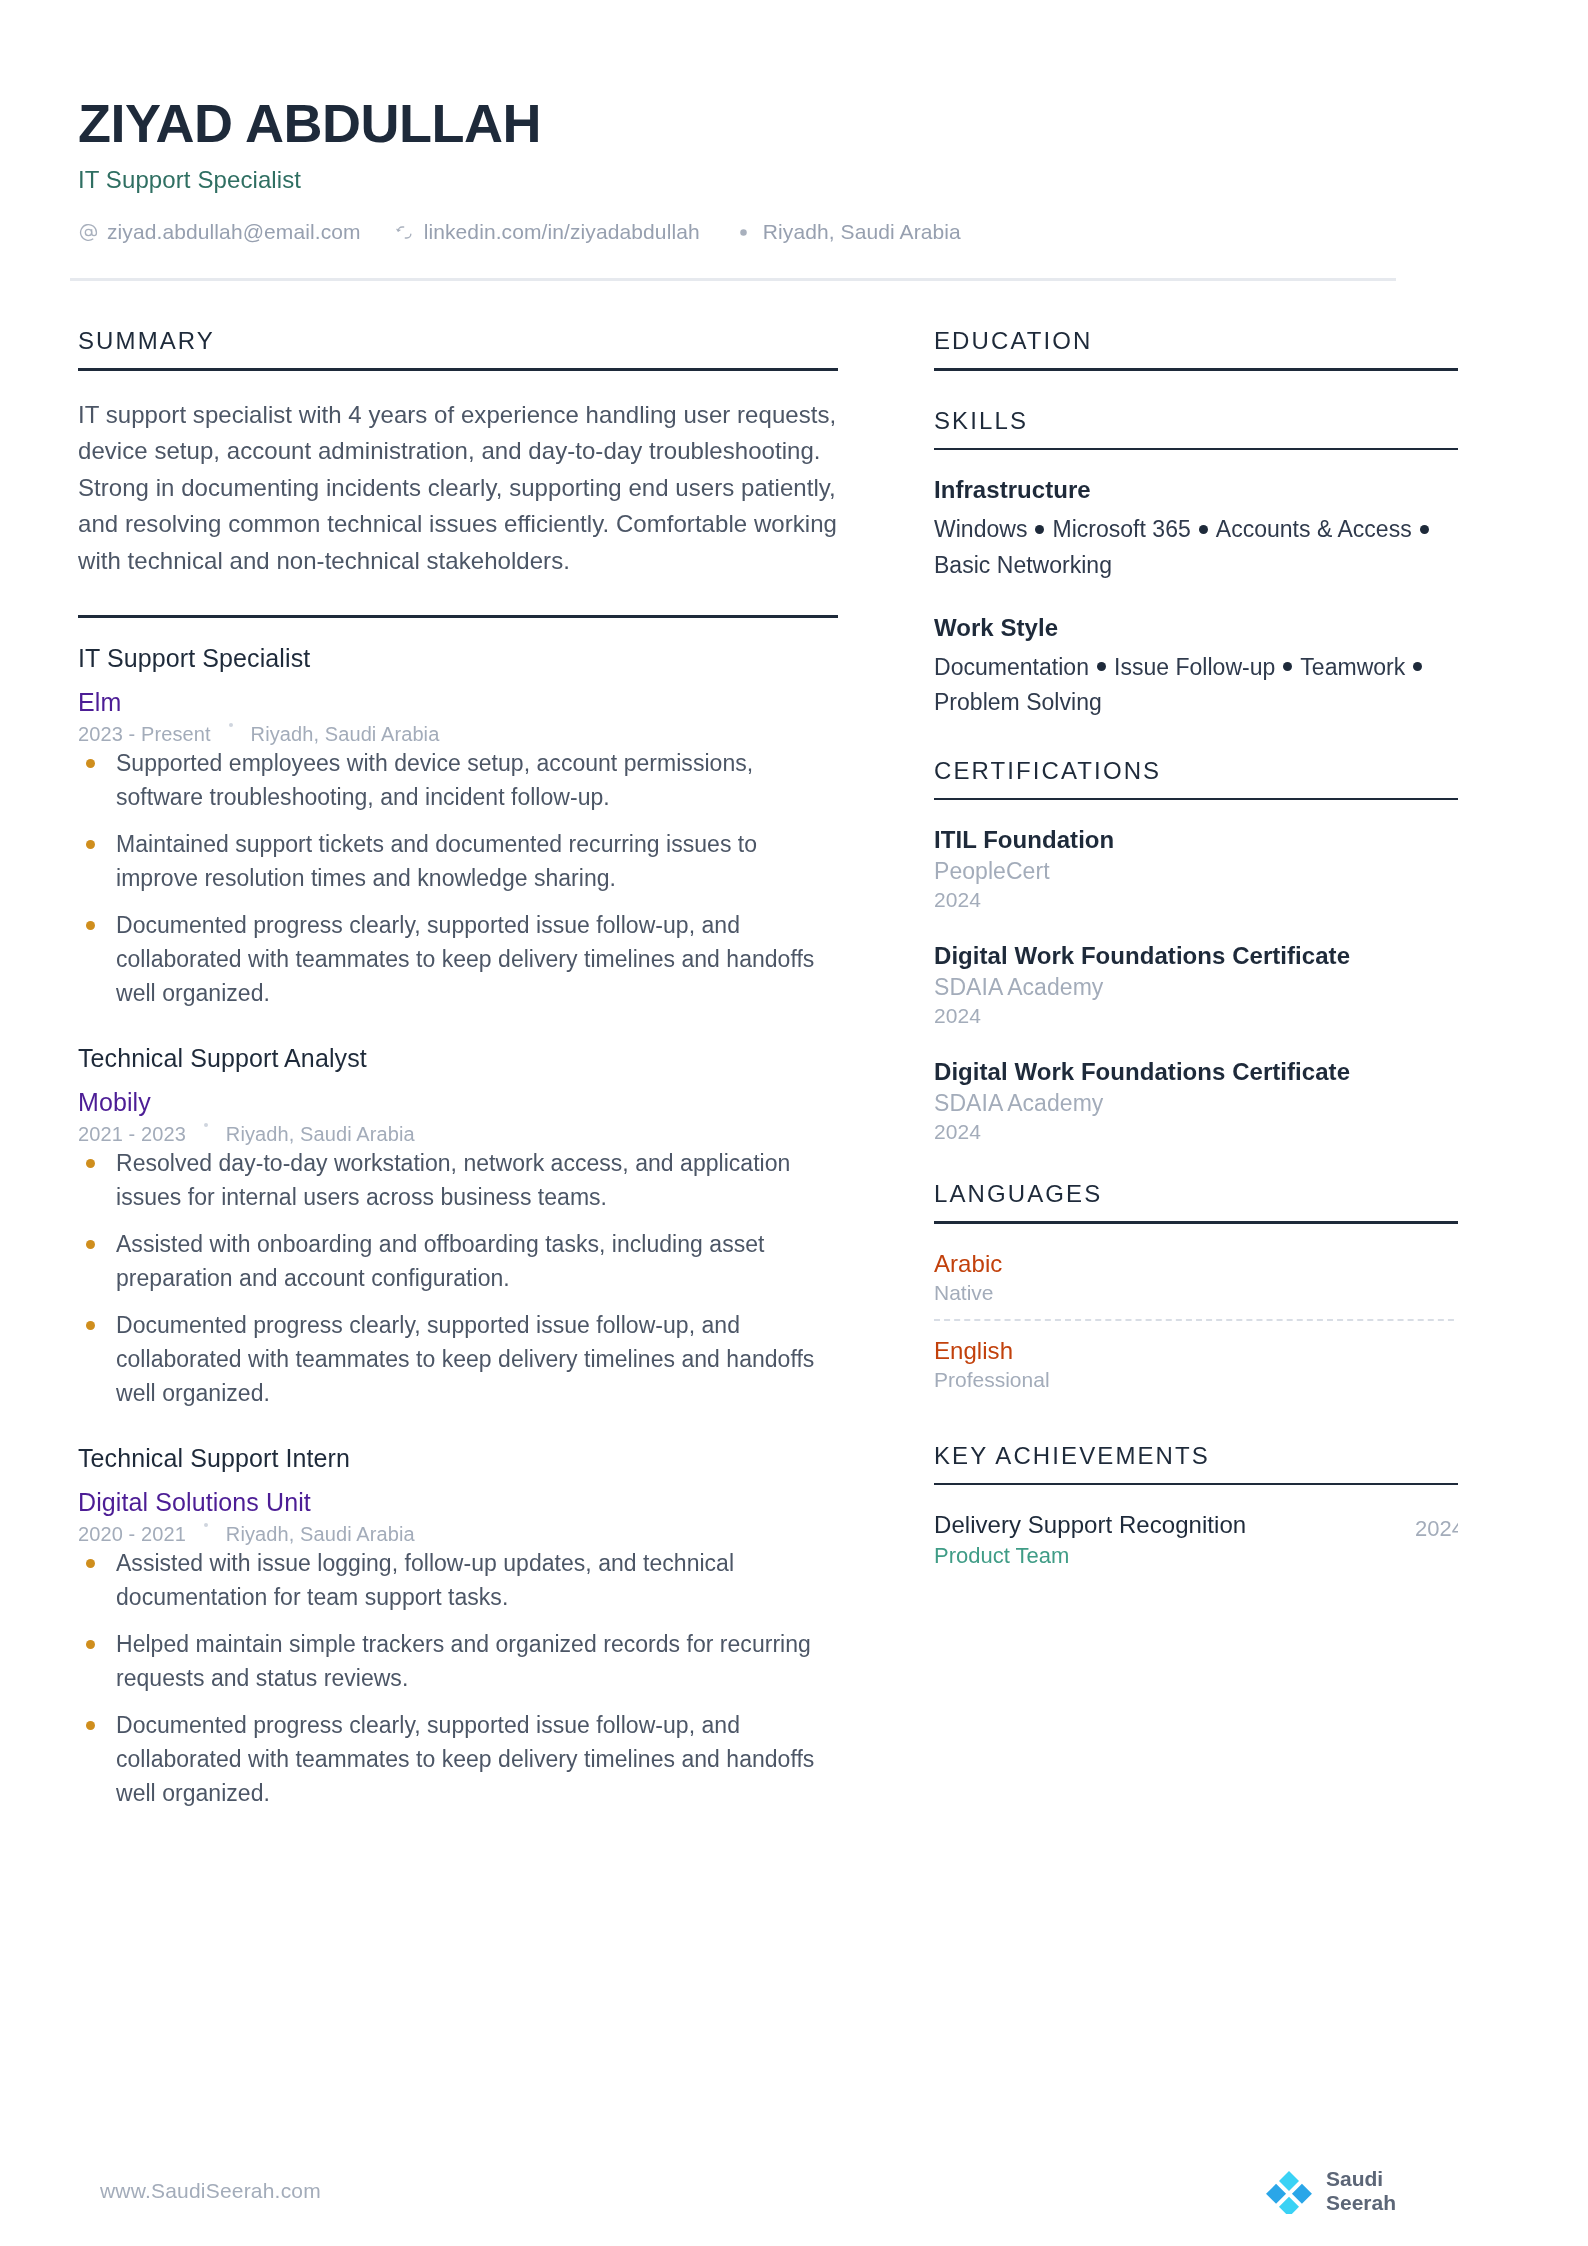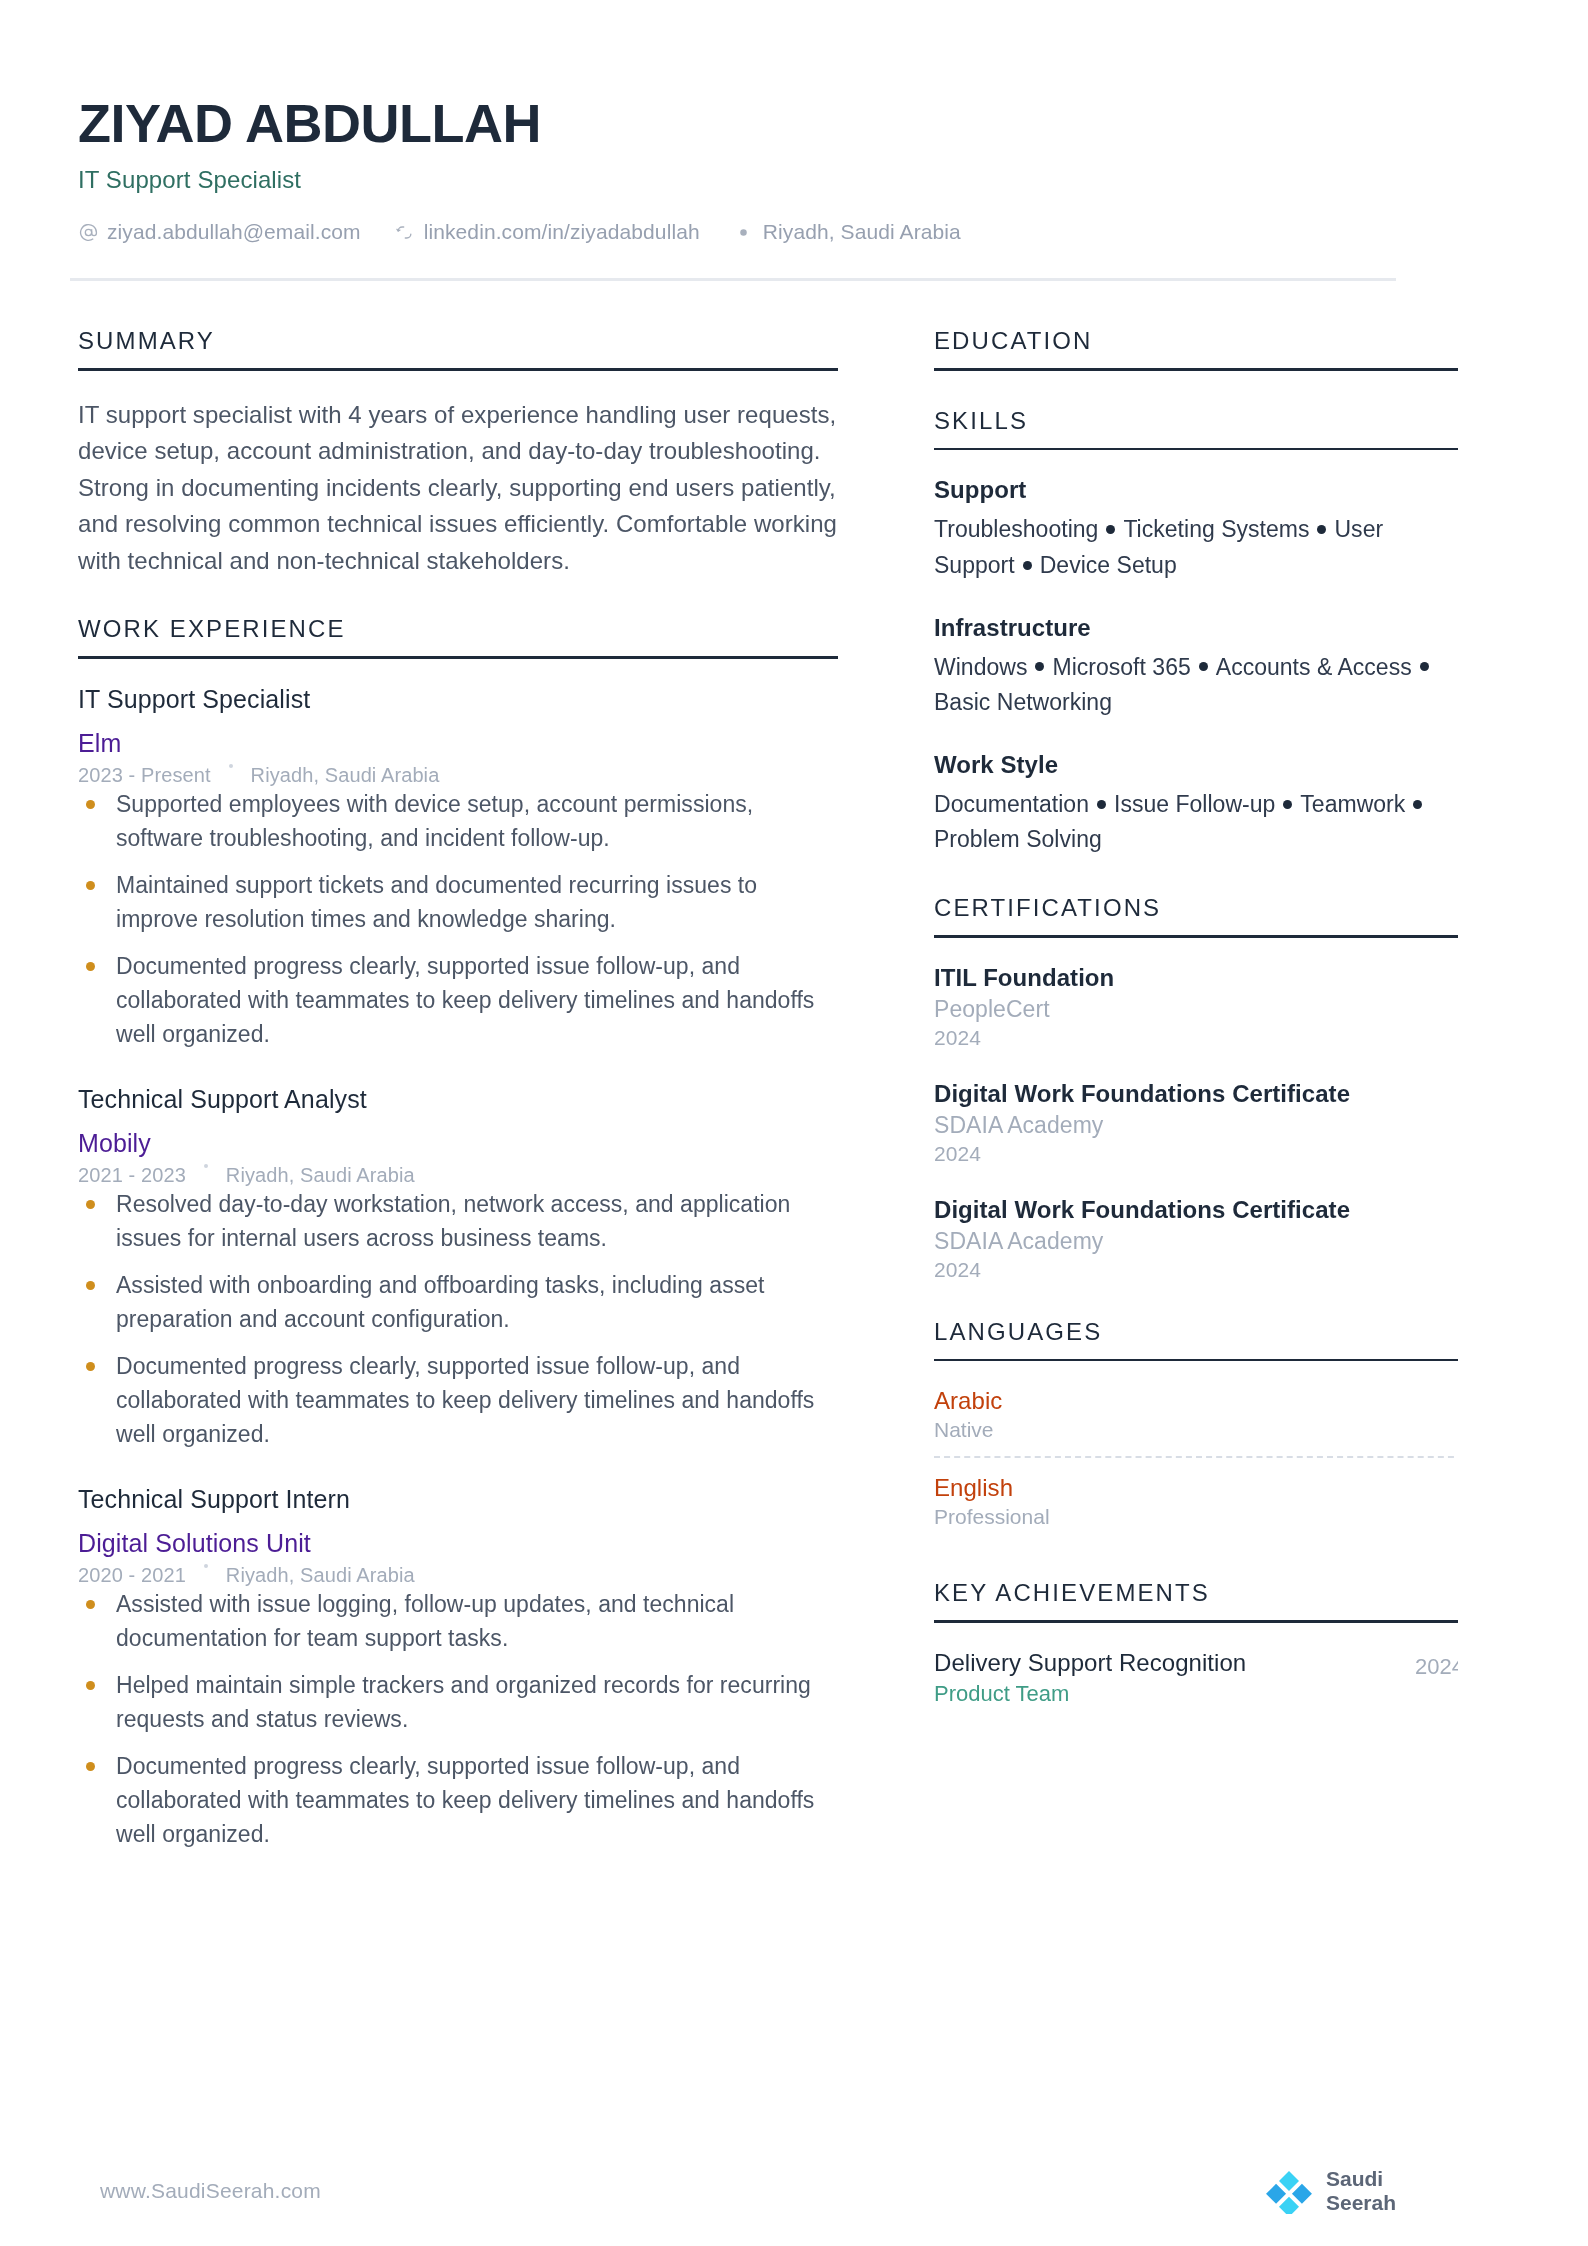--- a/index.html
+++ b/index.html
@@ -353,21 +353,20 @@
 
     <div class="col-left">
 
       <div class="section">
         <div class="section-title">SUMMARY</div>
         <div class="section-rule"></div>
         <div class="summary-text">IT support specialist with 4 years of experience handling user requests, device setup, account administration, and day-to-day troubleshooting. Strong in documenting incidents clearly, supporting end users patiently, and resolving common technical issues efficiently. Comfortable working with technical and non-technical stakeholders.</div>
       </div>
 
       <div class="section">
-        <div class="section-title">WORK EXPERIENCE</div>
         <div class="section-rule"></div>
 
         <div class="job">
           <div class="job-role">IT Support Specialist</div>
           <div class="job-company">Elm</div>
           <div class="job-meta">
             <span class="dates">2023 - Present</span>
             <span class="sep"></span>
             <span>Riyadh, Saudi Arabia</span>
           </div>
@@ -415,24 +414,20 @@
 
       <div class="section">
         <div class="section-title">EDUCATION</div>
         <div class="section-rule"></div>
       </div>
 
       <div class="section">
         <div class="section-title">SKILLS</div>
         <div class="section-rule"></div>
 
-        <div class="skill-group">
-          <div class="skill-group-name">Support</div>
-          <div class="skill-list"><span>Troubleshooting</span><span class="sdot"></span><span>Ticketing Systems</span><span class="sdot"></span><span>User Support</span><span class="sdot"></span><span>Device Setup</span></div>
-        </div>
 
         <div class="skill-group">
           <div class="skill-group-name">Infrastructure</div>
           <div class="skill-list"><span>Windows</span><span class="sdot"></span><span>Microsoft 365</span><span class="sdot"></span><span>Accounts &amp; Access</span><span class="sdot"></span><span>Basic Networking</span></div>
         </div>
 
         <div class="skill-group">
           <div class="skill-group-name">Work Style</div>
           <div class="skill-list"><span>Documentation</span><span class="sdot"></span><span>Issue Follow-up</span><span class="sdot"></span><span>Teamwork</span><span class="sdot"></span><span>Problem Solving</span></div>
         </div>

